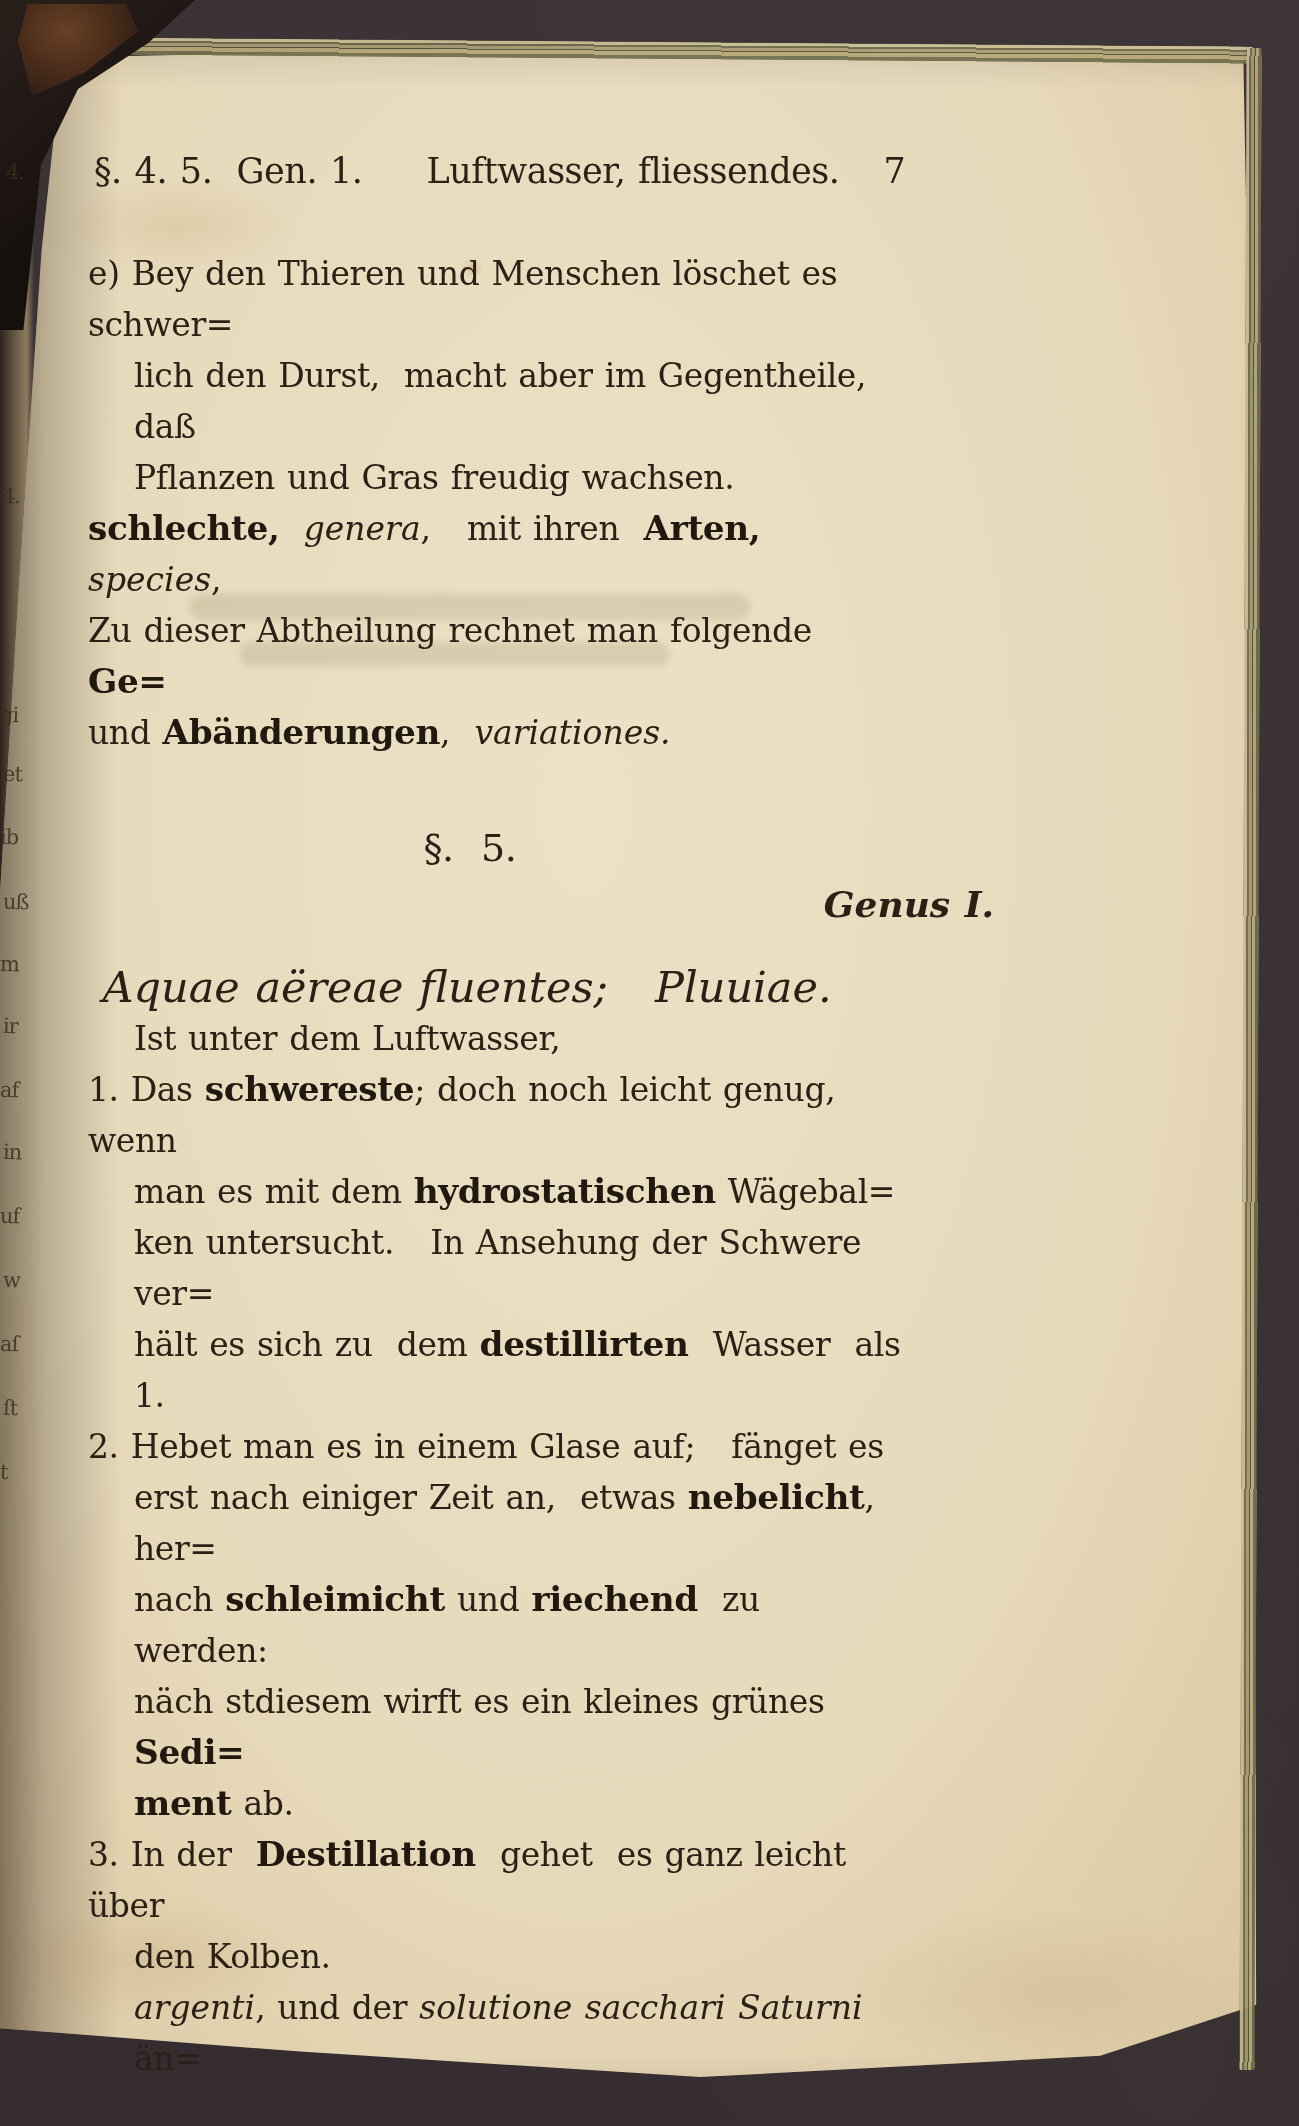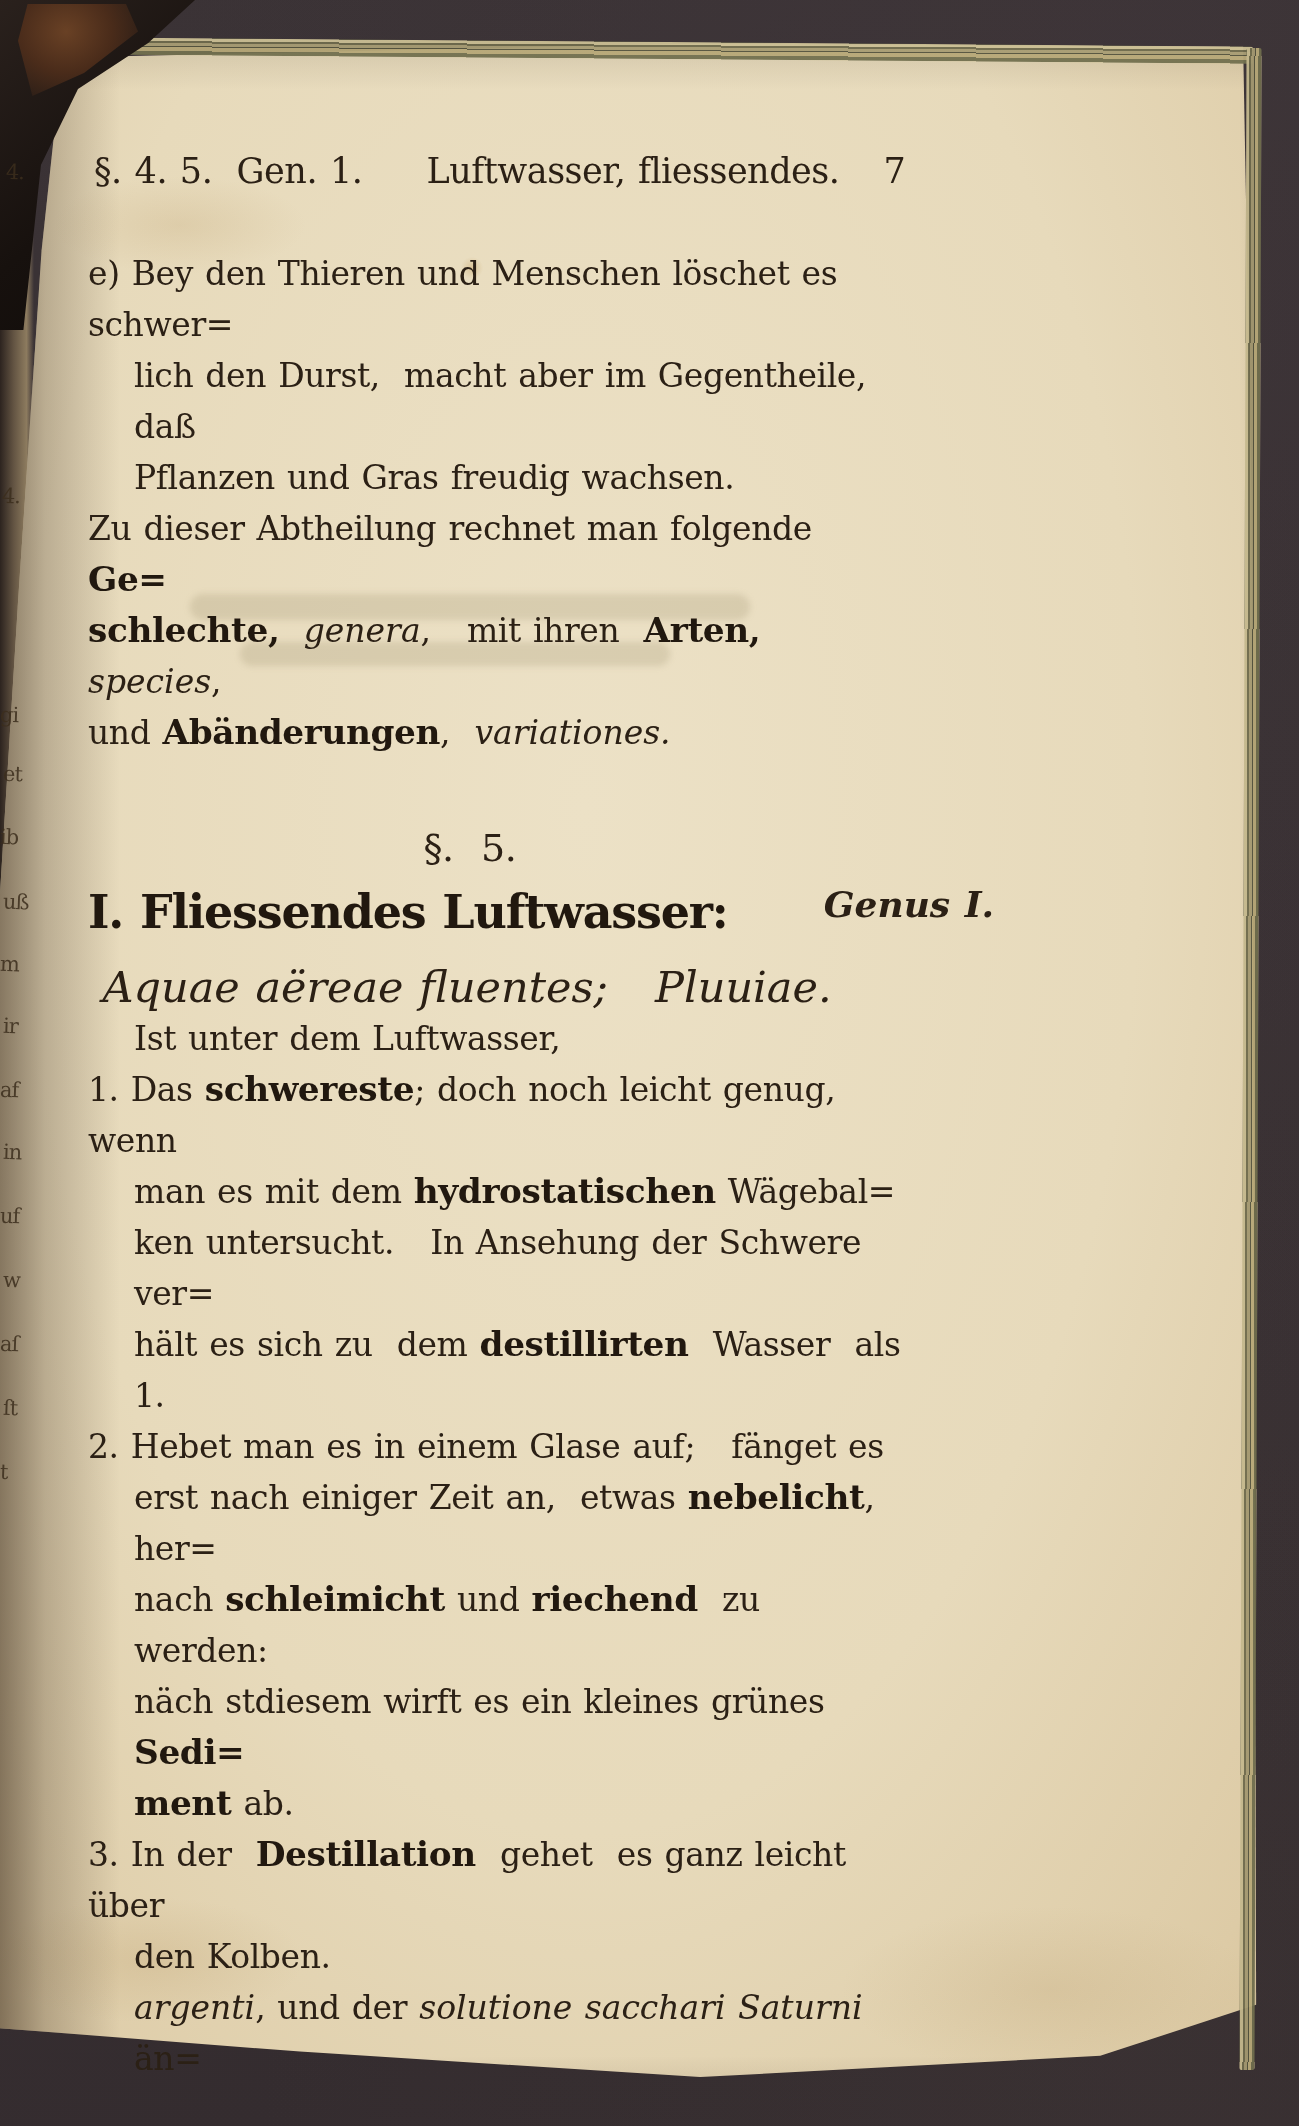--- a/index.html
+++ b/index.html
@@ -119,25 +119,25 @@
       <span class="hd-sect">§. 4. 5.</span>
       <span class="hd-gen">Gen. 1.</span>
       <span class="hd-title">Luftwasser, fliessendes.</span>
       <span class="hd-page">7</span>
     </div>
 
     <div>
         <div class="line"><span class="s-n">e) Bey den Thieren und Menschen löschet es schwer=</span></div>
         <div class="line ind"><span class="s-n">lich den Durst,  macht aber im Gegentheile,  daß</span></div>
         <div class="line ind"><span class="s-n">Pflanzen und Gras freudig wachsen.</span></div>
+        <div class="line"><span class="s-b">schlechte,</span><span class="s-n">  </span><span class="s-i">genera</span><span class="s-n">,   mit ihren  </span><span class="s-b">Arten,</span><span class="s-n">  </span><span class="s-i">species</span><span class="s-n">,</span></div>
         <div class="line"><span class="s-n">Zu dieser Abtheilung rechnet man folgende  </span><span class="s-b">Ge=</span></div>
-        <div class="line"><span class="s-b">schlechte,</span><span class="s-n">  </span><span class="s-i">genera</span><span class="s-n">,   mit ihren  </span><span class="s-b">Arten,</span><span class="s-n">  </span><span class="s-i">species</span><span class="s-n">,</span></div>
         <div class="line"><span class="s-n">und </span><span class="s-b">Abänderungen</span><span class="s-n">,  </span><span class="s-i">variationes.</span></div>
         <div class="line sect"><span class="s-n">§.  5.</span></div>
-        <div class="line heading"><span class="s-n">I. Fliessendes Luftwasser:</span><span class="rightseg s-i">Genus I.</span></div>
+        <div class="line heading"><span class="rightseg s-i">Genus I.</span></div>
         <div class="line citalic"><span class="s-i">Aquae aëreae fluentes;   Pluuiae.</span></div>
         <div class="line ind"><span class="s-n">Ist unter dem Luftwasser,</span></div>
         <div class="line"><span class="s-n">1. Das </span><span class="s-b">schwereste</span><span class="s-n">; doch noch leicht genug,  wenn</span></div>
         <div class="line ind"><span class="s-n">man es mit dem </span><span class="s-b">hydrostatischen</span><span class="s-n"> Wägebal=</span></div>
         <div class="line ind"><span class="s-n">ken untersucht.   In Ansehung der Schwere ver=</span></div>
         <div class="line ind"><span class="s-n">hält es sich zu  dem </span><span class="s-b">destillirten</span><span class="s-n">  Wasser  als  1.</span></div>
         <div class="line"><span class="s-n">2. Hebet man es in einem Glase auf;   fänget es</span></div>
         <div class="line ind"><span class="s-n">erst nach einiger Zeit an,  etwas </span><span class="s-b">nebelicht</span><span class="s-n">, her=</span></div>
         <div class="line ind"><span class="s-n">nach </span><span class="s-b">schleimicht</span><span class="s-n"> und </span><span class="s-b">riechend</span><span class="s-n">  zu  werden:</span></div>
         <div class="line ind"><span class="s-n">näch stdiesem wirft es ein kleines grünes </span><span class="s-b">Sedi=</span></div>

